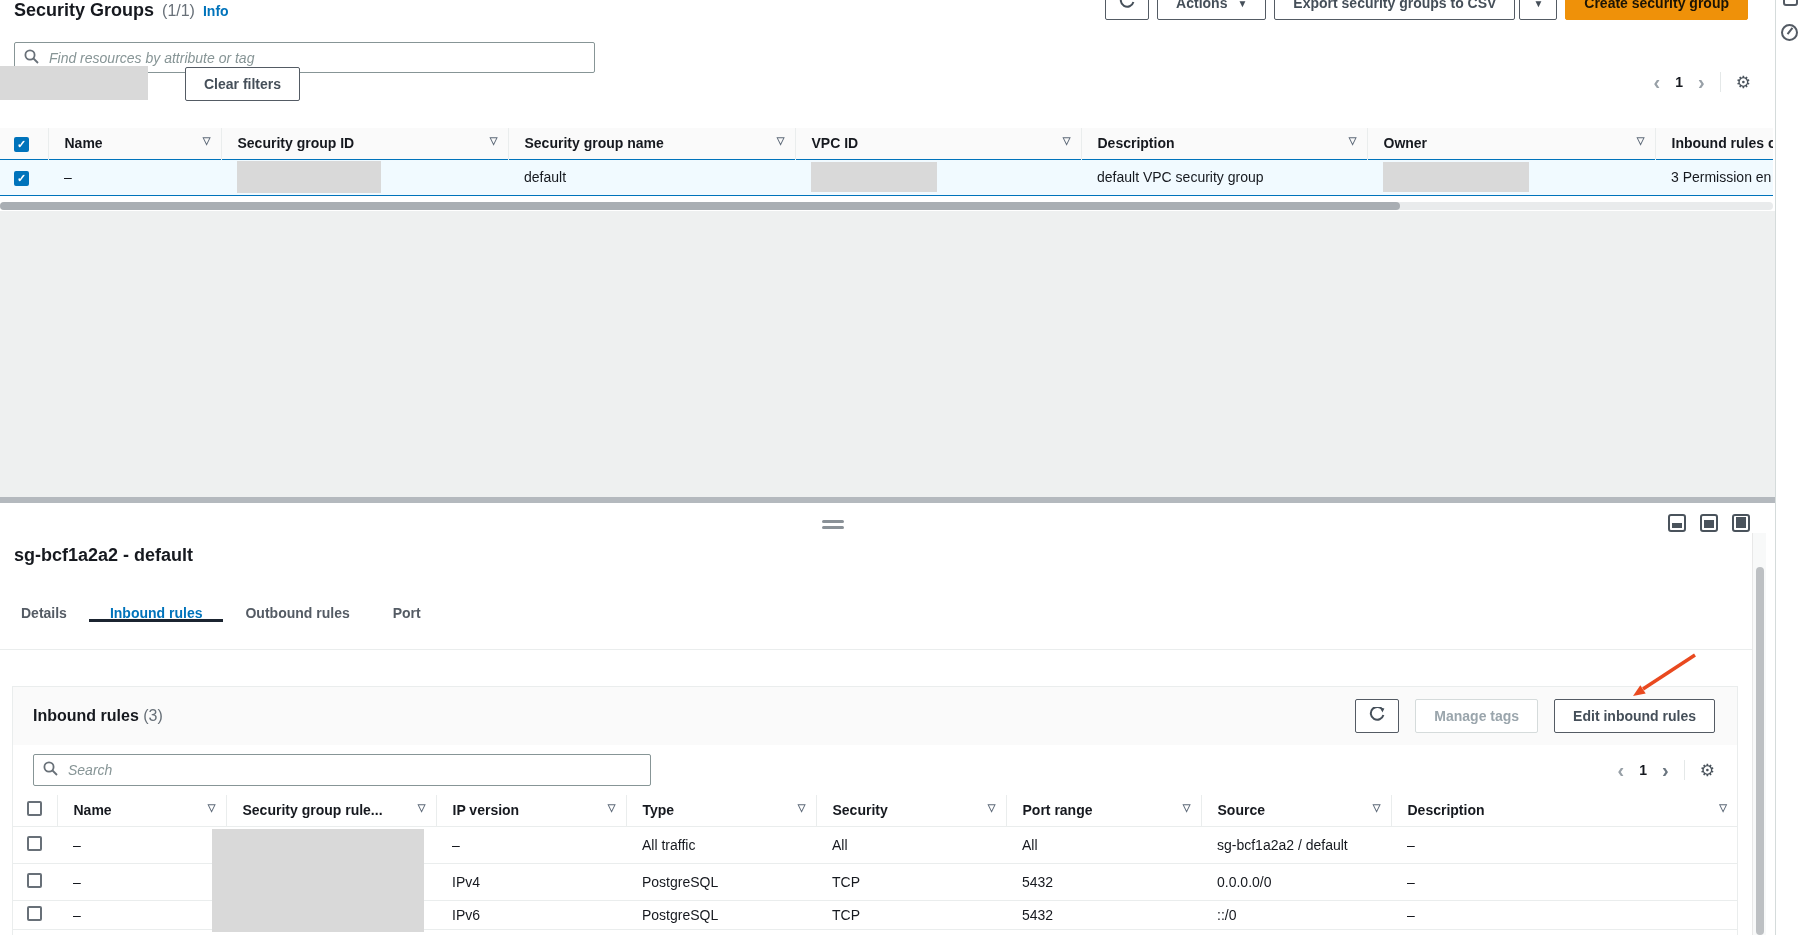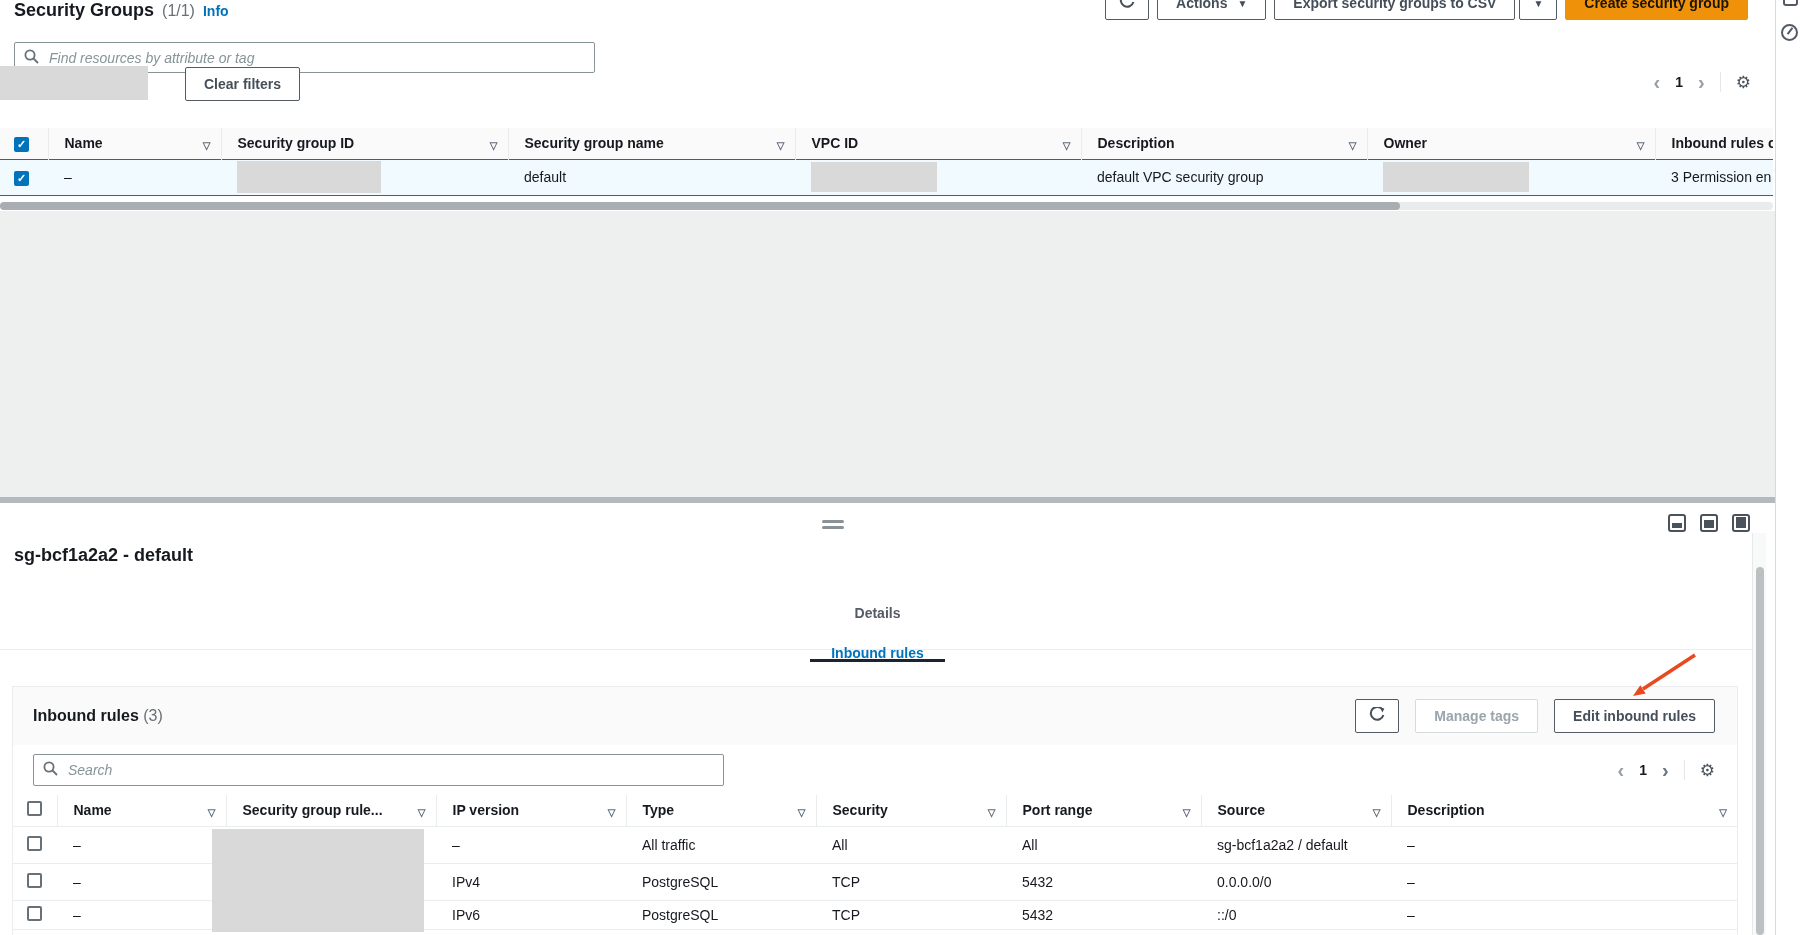--- a/index.html
+++ b/index.html
@@ -44,21 +44,21 @@
   #resource-search { position:absolute; left:14px; top:30px; width:581px; height:31px;margin-top:12px; }
   #filter-redaction { position:absolute; left:0; top:66px; width:148px; height:34px; }
   #clear-filters { position:absolute; left:185px; top:67px; }
   #top-pagination { position:absolute; right:24px; top:72px; display:flex; align-items:center; gap:15px; }
 
   .tablewrap { position:absolute; left:0; top:128px; width:1775px; overflow:hidden; }
   table { border-collapse:collapse; table-layout:fixed; }
   #sg-table { width:1773px; }
   th { text-align:left; font-weight:bold; font-size:14px; color:#16191f; background:#fafafa;
        height:31px; padding:0 10px 0 16px; position:relative; white-space:nowrap; overflow:hidden; }
-  th .th-inner { display:flex; align-items:flex-end; justify-content:space-between; gap:0; }
+  th .th-inner { display:flex; align-items:flex-start; justify-content:space-between; gap:0; }
   th + th { border-left:1px solid #eaeded; }
   th.cb-col, td.cb-col { padding-left:14px; border-left:none; }
   td { height:36px; padding:0 10px 0 16px; font-size:14px; white-space:nowrap; overflow:hidden; }
   #sg-table tbody tr { background:#f1faff; }
   #sg-table tbody td { border-top:1px solid #0073bb; border-bottom:1px solid #0073bb; }
   #hscroll { position:absolute; left:0; top:202px; width:1773px; height:8px; background:#e9ebec; border-radius:4px; }
   #hscroll .thumb { position:absolute; left:0; top:0; width:1400px; height:8px; background:#a9aeb3; border-radius:4px; }
 
   
   #gap { position:absolute; left:0; top:211px; width:1775px; height:286px; background:#eef0f0; }
@@ -67,38 +67,38 @@
   
   #bottom-panel { position:absolute; left:0; top:503px; width:1775px; height:432px; background:#fff; }
   #drag-handle { position:absolute; left:822px; top:17px; width:22px; cursor:row-resize; }
   #drag-handle i { display:block; height:3px; background:#8a9197; border-radius:2px; margin-bottom:3px; }
   #view-toggles { position:absolute; left:1668px; top:11px; display:flex; gap:14px; }
   .vt { width:18px; height:18px; border:2px solid #4a535c; border-radius:3px; position:relative; cursor:pointer; }
   .vt i { position:absolute; left:2px; right:2px; bottom:2px; background:#4a535c; }
   .vt.small i { height:5px; } .vt.med i { height:8px; } .vt.large i { height:11px; }
 
   #detail-title { position:absolute; left:14px; top:42px; font-size:18px; font-weight:bold; }
-  #tabs { position:absolute; left:0; top:102px; right:20px; display:flex; align-items:center;
-          border-bottom:1px solid #eaeded; height:45px;flex-direction:column; }
+  #tabs { position:absolute; left:0; top:102px; right:20px; display:flex; align-items:flex-start;
+          border-bottom:1px solid #eaeded; height:45px; }
   .tab { display:flex; align-items:center; padding:0 21px; font-weight:bold; font-size:14px;
          color:#545b64; position:relative; cursor:pointer; }
   .tab.active { color:#0073bb; }
   .tab.active::after { content:""; position:absolute; left:0; right:0; bottom:-1px; height:3px; background:#1b2430; }
   .tabsep { width:1px; background:#eaeded; margin:12px 0; }
 
   #rules-card { position:absolute; left:12px; top:183px; width:1726px; height:260px;
                 border:1px solid #eaeded; background:#fff; }
   .card-header { height:58px; background:#fafafa; display:flex; align-items:center;
                  justify-content:space-between; padding:0 22px 0 20px; }
   .card-title { font-size:16px; font-weight:bold; }
   .card-title .count { color:#687078; font-weight:normal; }
   .card-actions { display:flex; align-items:center; gap:16px; }
   .card-search-row { height:50px; display:flex; align-items:center; justify-content:space-between;
                      padding:0 22px 0 20px; }
-  #rules-search { width:691px; height:32px; }
+  #rules-search { width:618px; height:32px; }
   #bottom-pagination { display:flex; align-items:center; gap:15px; }
 
   #rules-table { width:1724px; }
   #rules-table th { background:#fff; border-bottom:1px solid #eaeded; }
   #rules-table tbody td { height:37px; }
   #rules-table tbody tr + tr td { border-top:1px solid #eaeded; }
   #rules-table tbody tr:last-child td { height:29px; border-bottom:1px solid #eaeded; }
   #rules-redaction { position:absolute; left:199px; top:142px; width:212px; height:103px; background:#d9d9d9; }
 
   #annotation-arrow { position:absolute; left:1595px; top:147px; width:110px; height:60px; pointer-events:none; }

